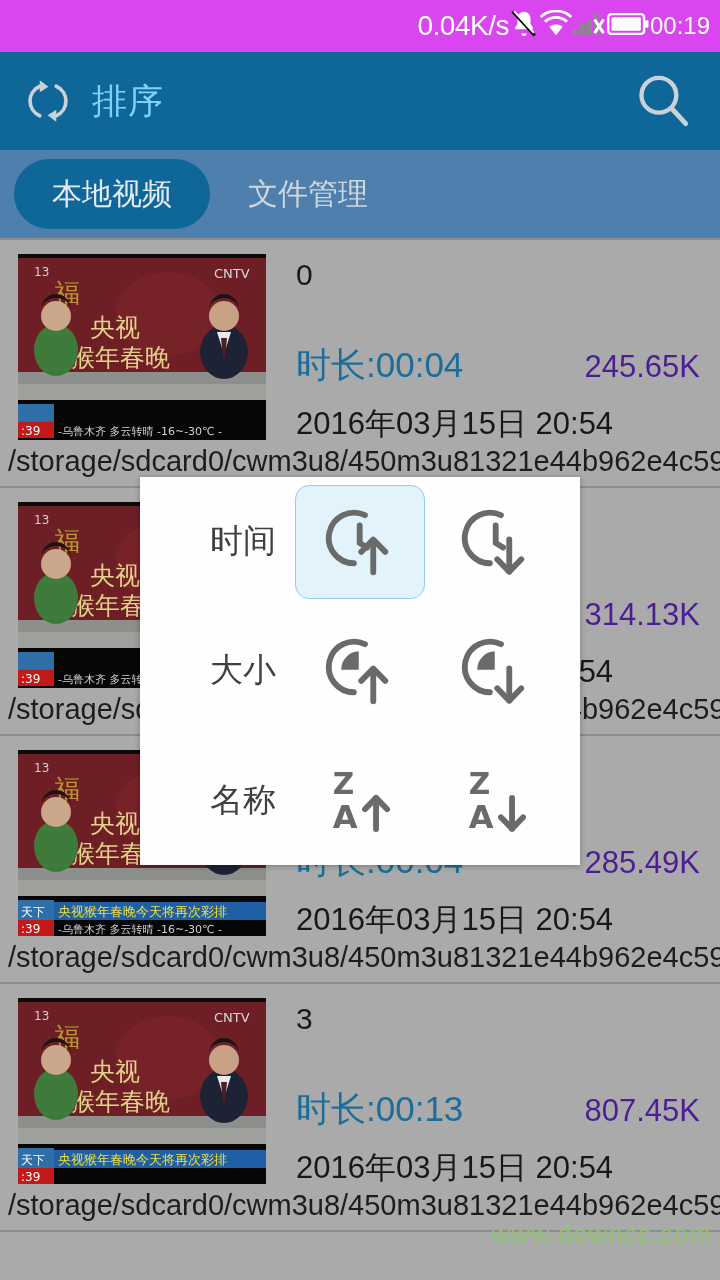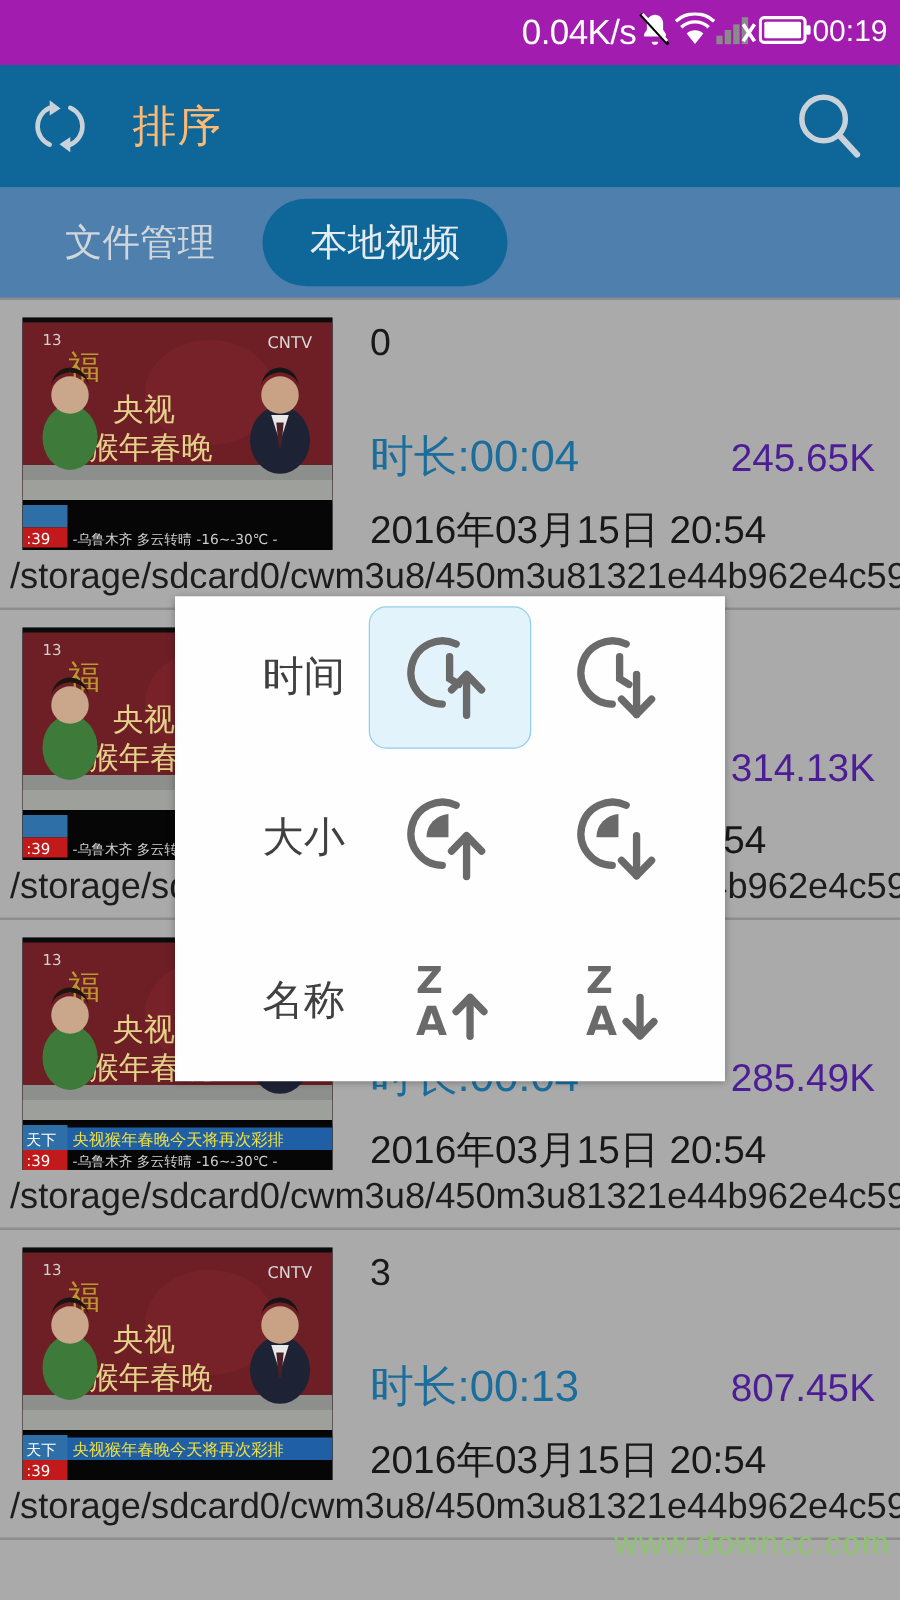--- a/index.html
+++ b/index.html
@@ -11,21 +11,21 @@
   }
   #screen {
     position: relative;
     width: 720px; height: 1280px;
     background: #aaaaaa;
   }
 
   
   #statusbar {
     height: 52px;
-    background: #a21caf;
+    background: #d946ef;
     display: flex;
     align-items: center;
     justify-content: flex-end;
     padding-right: 10px;
     color: #fff;
     padding-left: 40px;
   }
   #statusbar .net-speed {
     font-size: 28px;
     letter-spacing: -0.5px;
@@ -42,23 +42,23 @@
   #appbar {
     height: 98px;
     background: #0f6698;
     display: flex;
     align-items: center;
     padding: 0 22px;
     position: relative;
   }
   #appbar .sort-icon { width: 52px; height: 52px; flex: 0 0 auto; }
   #appbar .title {
-    color: #fdba74;
+    color: #7dd3fc;
     font-size: 35px;
-    margin-left: 32px;
+    margin-left: 18px;
     letter-spacing: 1px;
   }
   #appbar .spacer { flex: 1 1 auto; }
   #appbar .search-icon { width: 58px; height: 58px; flex: 0 0 auto; margin-right: 6px; }
 
   
   #tabbar {
     height: 90px;
     background: #4e7fad;
     display: flex;
@@ -246,22 +246,22 @@
     <span class="spacer"></span>
     <span class="search-icon">
       <svg viewBox="0 0 24 24" width="58" height="58">
         <circle cx="10.3" cy="9.6" r="7.2" fill="none" stroke="#c9d2d8" stroke-width="1.8"></circle>
         <path stroke="#c9d2d8" stroke-width="2" stroke-linecap="round" d="M15.6 15.1 L21.4 21.4"></path>
       </svg>
     </span>
   </div>
 
   <div id="tabbar">
+    <div class="tab active">本地视频</div>
     <div class="tab">文件管理</div>
-    <div class="tab active">本地视频</div>
   </div>
 
   <div id="list">
 
     <div class="list-item">
       <div class="thumb">
         <svg viewBox="0 0 248 186" preserveAspectRatio="none">
           <rect x="0" y="0" width="248" height="186" fill="#0b0b0b"></rect>
           <rect x="0" y="4" width="248" height="140" fill="#5d1b20"></rect>
           <rect x="0" y="4" width="248" height="140" fill="#6d1f25"></rect>

